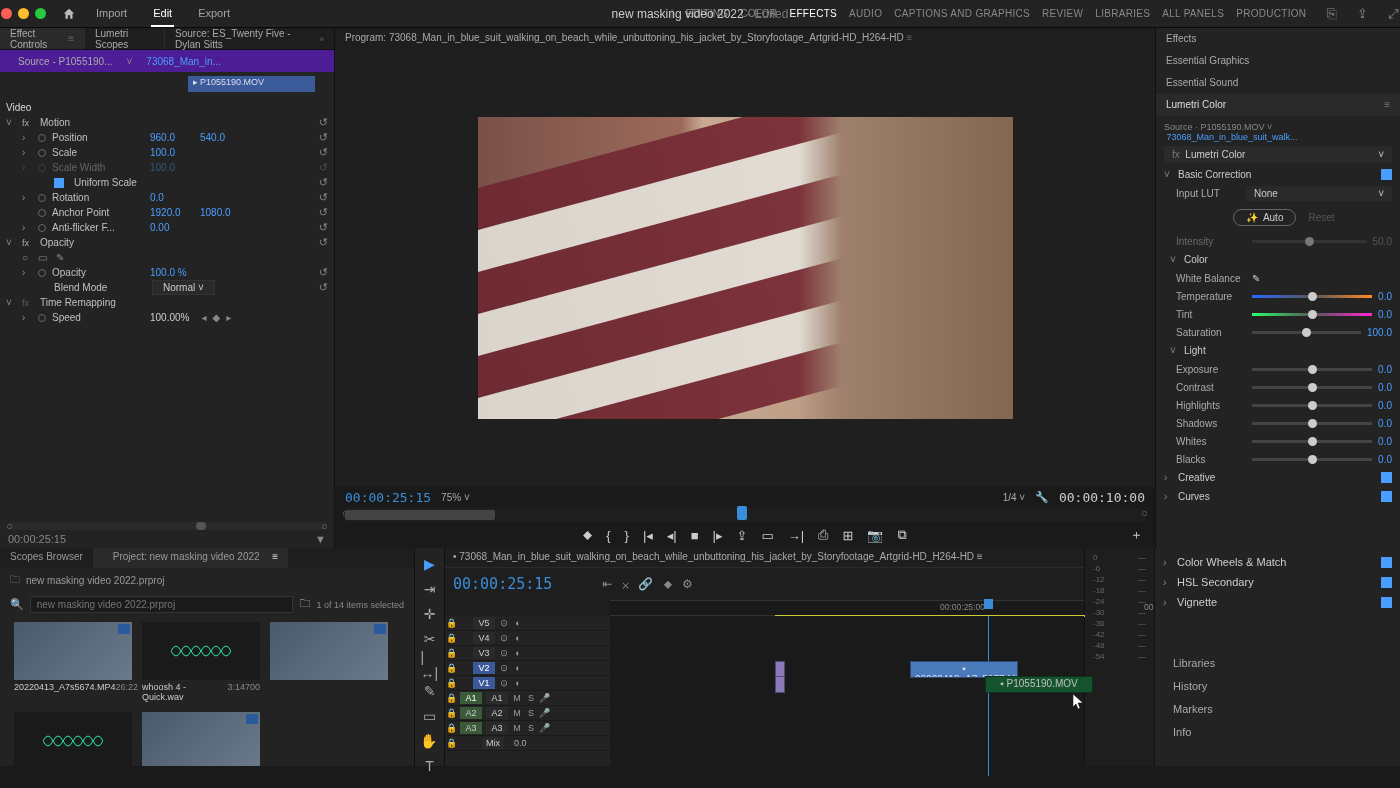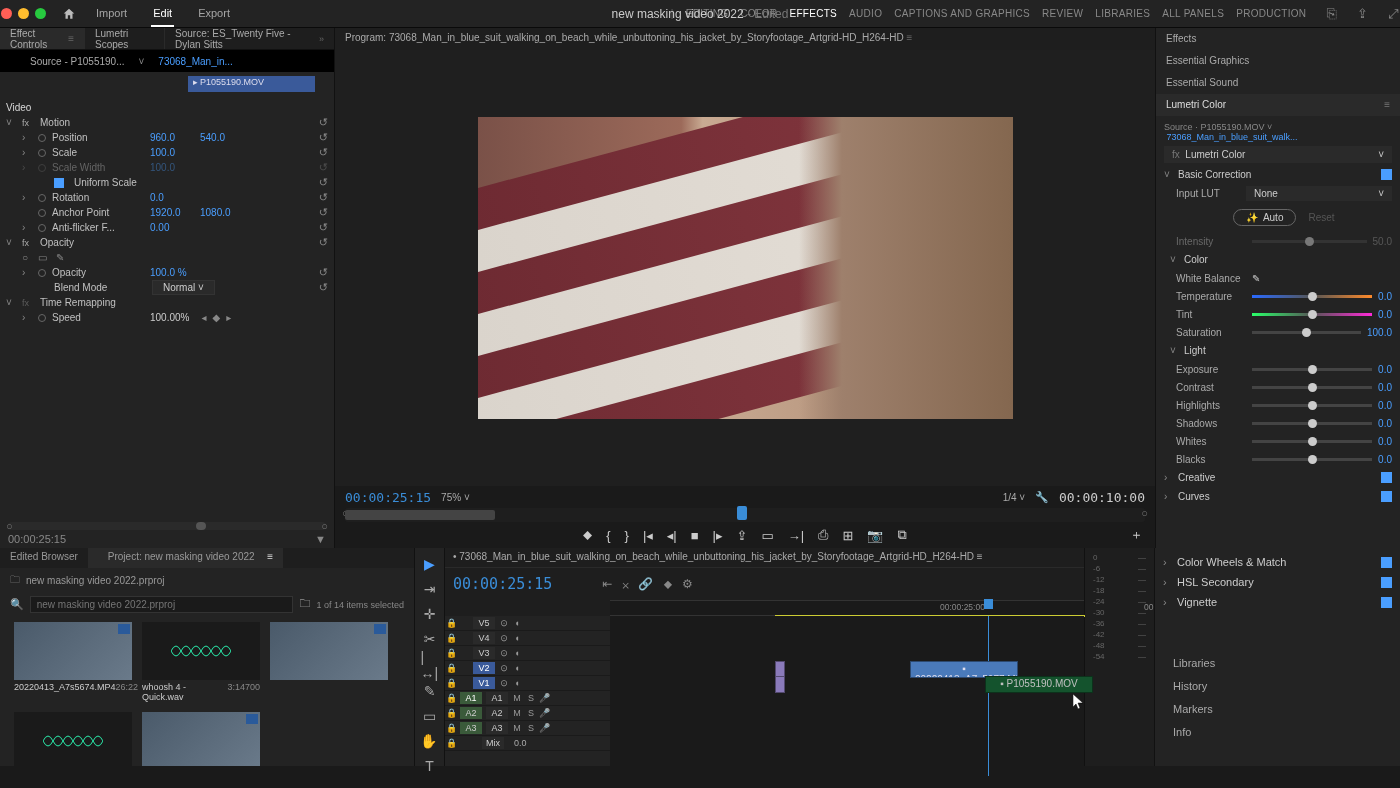--- a/index.html
+++ b/index.html
@@ -18,21 +18,21 @@
 .workspaces span { color:#888; cursor:pointer; letter-spacing:.3px; }
 .workspaces span.act { color:#fff; }
 .ws-ic { margin-left:8px; color:#888; cursor:pointer; font-size:13px; }
 
 .tabrow { height:22px; background:#1e1e1e; display:flex; position:relative; border-bottom:1px solid #111; }
 .tabrow .tab { padding:4px 10px; font-size:10px; color:#aaa; border-right:1px solid #2a2a2a; display:flex; align-items:center; gap:4px; }
 .tcaret { color:#666; font-size:9px; cursor:pointer; }
 
 .midzone { display:flex; height:520px; }
 .ec { width:335px; background:#232323; border-right:1px solid #111; display:flex; flex-direction:column; }
-.ec-head { height:22px; background:#000000; display:flex; align-items:center; padding:0 24px; gap:8px; font-size:10px; color:#999; }
+.ec-head { height:22px; background:#4c1d95; display:flex; align-items:center; padding:0 12px; gap:8px; font-size:10px; color:#999; }
 .ec-head span { margin-left:6px; color:#aaa; cursor:pointer; }
 .ec-head .blue { color:#4a9eff; }
 .srcrow { position:relative; height:18px; margin:4px 0; }
 .srcclip { position:absolute; left:188px; width:127px; height:16px; background:#3a5a9a; font-size:9px; padding:1px 5px; color:#dde; }
 .ec-body { flex:1; overflow:auto; padding:2px 6px; }
 .ec-line { display:flex; align-items:center; height:15px; font-size:10px; gap:6px; }
 .ec-line.hdr { color:#d8d8d8; }
 .tw { width:10px; color:#888; cursor:pointer; }
 .fx { width:12px; font-size:9px; color:#aaa; }
 .stop { width:8px; height:8px; border:1px solid #666; border-radius:50%; cursor:pointer; }
@@ -493,21 +493,21 @@
           <span class="ck"></span>
         </div>
     </div>
   </div>
 </div>
 
 <div class="botzone">
 
   <div class="proj">
     <div class="proj-tabs">
-      <span>Edited Browser</span>
+      <span>Scopes Browser</span>
       <span class="act"><span>Project: new masking video 2022</span> ≡</span>
     </div>
     <div class="proj-path">
         <span>🗀</span>
         <span>new masking video 2022.prproj</span>
       </div>
     <div class="proj-search">
       <span>🔍</span>
       <input placeholder="new masking video 2022.prproj" style="">
       <span>🗀</span>

